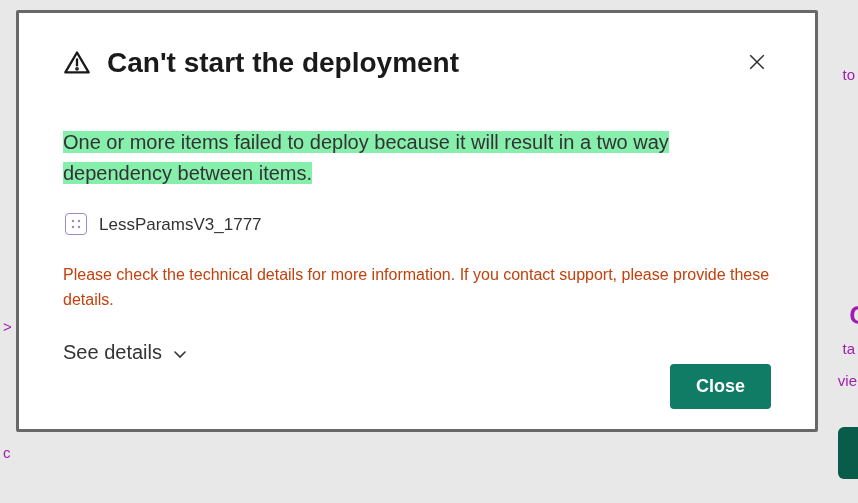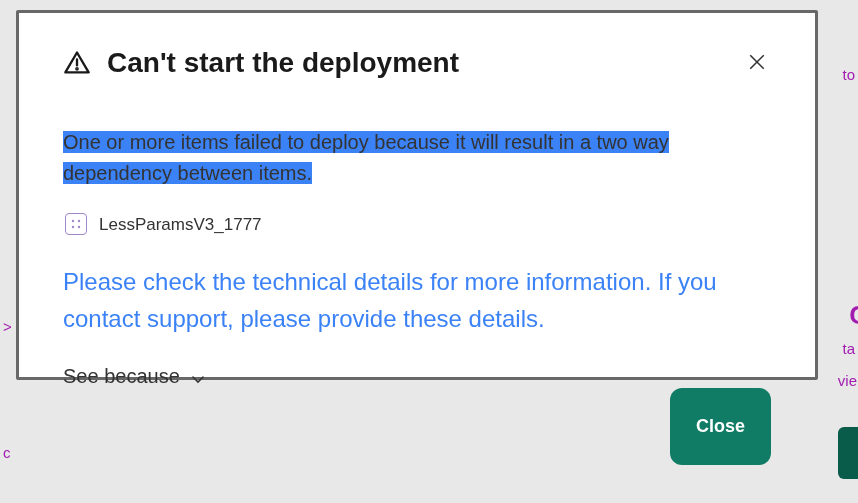--- a/index.html
+++ b/index.html
@@ -26,21 +26,21 @@
     .bg-text.r2 { right: -10px; top: 300px; font-size: 26px; font-weight: 600; }
     .bg-text.r3 { right: 3px; top: 340px; }
     .bg-text.r4 { right: 1px; top: 372px; }
     .bg-text.l1 { left: 3px; top: 318px; }
     .bg-text.l2 { left: 3px; top: 444px; }
     .dialog {
       position: absolute;
       left: 16px;
       top: 10px;
       width: 802px;
-      height: 370px;
+      height: 422px;
       background: #ffffff;
       border: 3px solid #686868;
       border-radius: 2px;
       padding: 34px 44px 28px 44px;
       display: flex;
       flex-direction: column;
     }
     .dialog-header {
       display: flex;
       align-items: center;
@@ -74,21 +74,21 @@
       border: none;
     }
     .close-x svg { width: 18px; height: 18px; }
     .error-message {
       font-size: 20px;
       color: #333;
       line-height: 1.55;
       margin-bottom: 24px;
     }
     .error-message .hl {
-      background: #3b82f6;
+      background: #86efac;
     }
     .item-row {
       display: flex;
       align-items: flex-end;
       gap: 12px;
       margin-bottom: 28px;
       padding-left: 2px;
     }
     .item-icon {
       width: 22px;
@@ -99,22 +99,22 @@
       align-items: center;
       justify-content: center;
       flex-shrink: 0;
     }
     .item-icon svg { width: 12px; height: 12px; }
     .item-name {
       font-size: 17px;
       color: #333;
     }
     .details-text {
-      font-size: 24px;
-      color: #3b82f6;
+      font-size: 16px;
+      color: #c2410c;
       line-height: 1.55;
       margin-bottom: 28px;
     }
     .see-details {
       display: inline-flex;
       align-items: center;
       gap: 10px;
       font-size: 20px;
       color: #333;
       cursor: pointer;
@@ -128,22 +128,22 @@
       margin-top: auto;
       display: flex;
       justify-content: flex-end;
     }
     .close-btn {
       background: #107c65;
       color: #ffffff;
       font-size: 18px;
       font-weight: 600;
       border: none;
-      border-radius: 12px;
-      padding: 28px 26px;
+      border-radius: 4px;
+      padding: 12px 26px;
       cursor: pointer;
       font-family: inherit;
     }
     .bg-green-btn {
       position: absolute;
       right: -10px;
       bottom: 24px;
       width: 30px;
       height: 52px;
       background: #0a5c4a;
@@ -197,21 +197,21 @@
         <circle cx="3" cy="9" r="1.2" fill="#a088c8"></circle>
         <circle cx="9" cy="9" r="1.2" fill="#a088c8"></circle>
       </svg>
     </span>
     <span class="item-name">LessParamsV3_1777</span>
   </div>
 
   <p class="details-text">Please check the technical details for more information. If you contact support, please provide these details.</p>
 
   <button class="see-details">
-    <span>See because</span>
+    <span>See details</span>
     <span class="chev-icon">
       <svg viewBox="0 0 16 16" fill="none" stroke="#333" stroke-width="1.6" stroke-linecap="round">
         <polyline points="3,6 8,11 13,6"></polyline>
       </svg>
     </span>
   </button>
 
   <div class="dialog-footer">
     <button class="close-btn">Close</button>
   </div>

